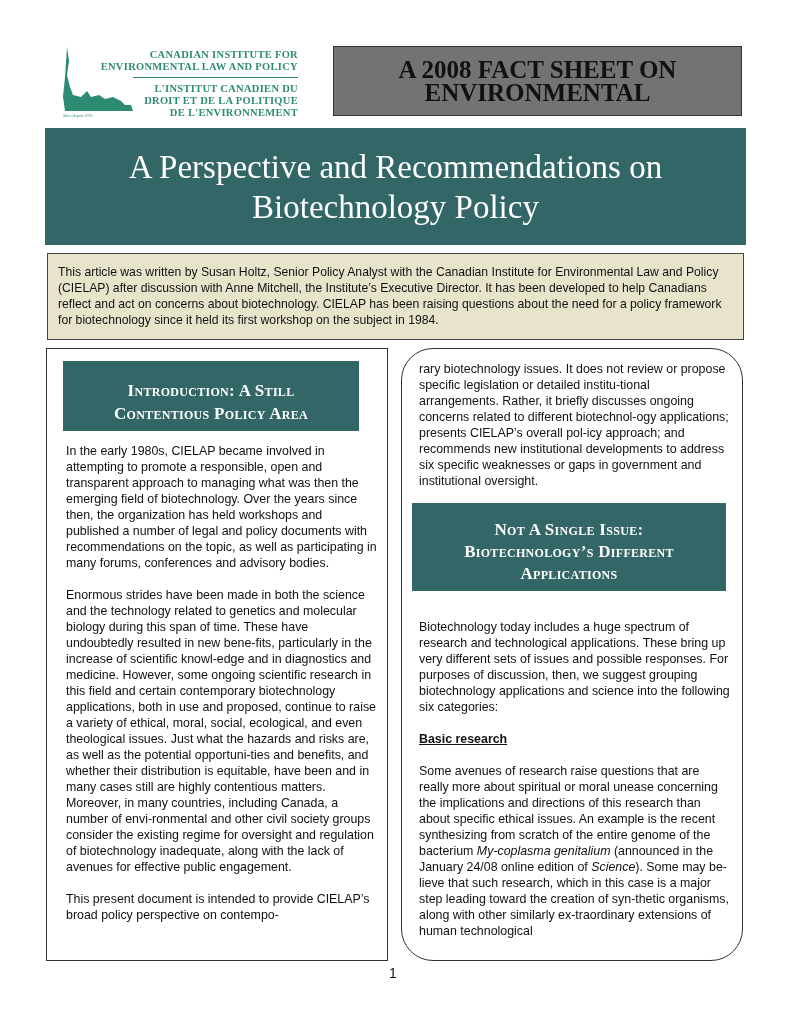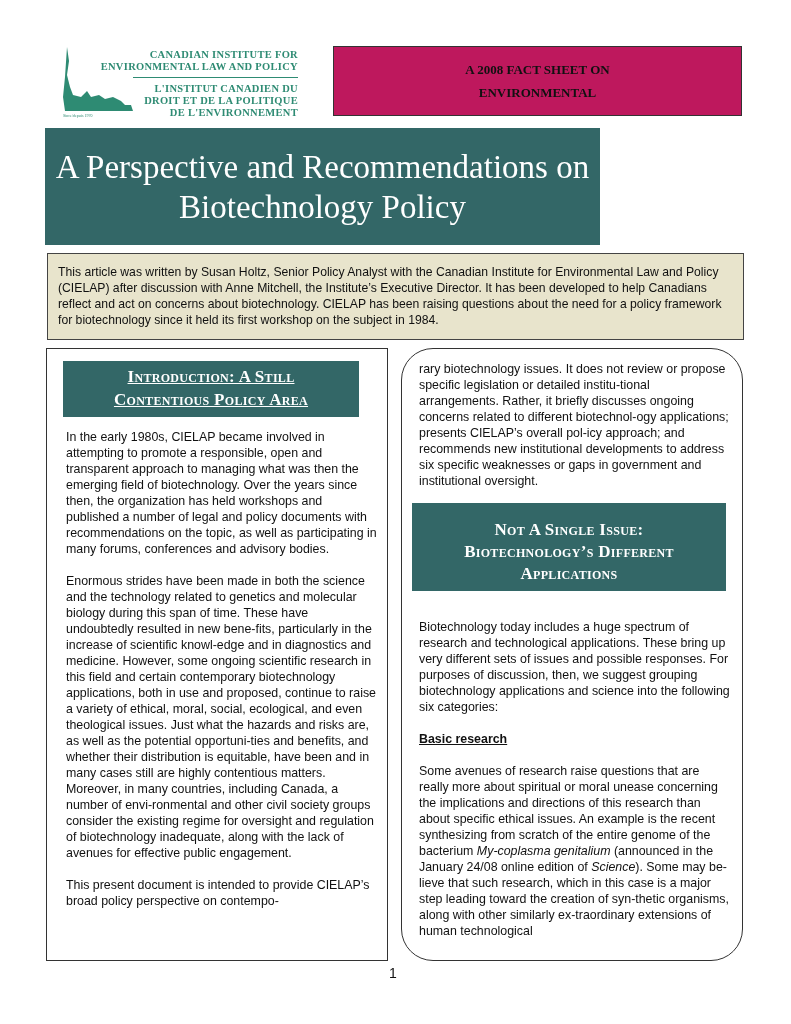--- a/index.html
+++ b/index.html
@@ -6,32 +6,32 @@
   body { width: 791px; height: 1024px; position: relative; overflow: hidden; font-family: "Liberation Sans", sans-serif; color: #111; }
 
   .logo { position: absolute; left: 63px; top: 47px; width: 235px; height: 74px; }
   .logo svg { position: absolute; left: 0; top: 0; }
   .logo-text { position: absolute; right: 0; text-align: right; font-family: "Liberation Serif", serif; color: #2e8b73; letter-spacing: 0.3px; font-size: 10.5px; line-height: 12px; font-weight: bold; }
   .logo-en { top: 2px; }
   .logo-rule { position: absolute; left: 70px; right: 0; top: 30px; height: 1px; background: #2e8b73; }
   .logo-fr { top: 36px; }
   .logo-caption { position: absolute; left: 0; top: 66px; font-size: 4px; color: #2e8b73; font-family: "Liberation Serif", serif; }
 
-  .factbox { position: absolute; left: 333px; top: 46px; width: 409px; height: 70px; background: #be185d; border: 1.5px solid #333; box-sizing: border-box; display: flex; align-items: center; justify-content: center; text-align: center; font-family: "Liberation Serif", serif; font-weight: bold; font-size: 13px; line-height: 23px; color: #111; }
+  .factbox { position: absolute; left: 333px; top: 46px; width: 409px; height: 70px; background: #737373; border: 1.5px solid #333; box-sizing: border-box; display: flex; align-items: center; justify-content: center; text-align: center; font-family: "Liberation Serif", serif; font-weight: bold; font-size: 25px; line-height: 23px; color: #111; }
 
-  .titlebar { position: absolute; left: 45px; top: 128px; width: 555px; height: 117px; background: #336767; display: flex; align-items: center; justify-content: center; text-align: center; color: #fff; font-family: "Liberation Serif", serif; font-size: 33px; line-height: 40px; }
+  .titlebar { position: absolute; left: 45px; top: 128px; width: 701px; height: 117px; background: #336767; display: flex; align-items: center; justify-content: center; text-align: center; color: #fff; font-family: "Liberation Serif", serif; font-size: 33px; line-height: 40px; }
 
   .intro-box { position: absolute; left: 47px; top: 253px; width: 697px; height: 87px; background: #e8e4cc; border: 1.5px solid #444; box-sizing: border-box; padding: 10px 18px 0 10px; font-size: 12.2px; line-height: 16px; color: #111; }
 
   .col { position: absolute; top: 348px; width: 342px; height: 613px; border: 1.5px solid #333; box-sizing: border-box; }
   .col-left { left: 46px; }
   .col-right { left: 401px; border-radius: 32px; }
 
   .section-head { background: #336767; color: #fff; font-family: "Liberation Serif", serif; font-variant: small-caps; font-weight: bold; text-align: center; font-size: 17px; letter-spacing: 0.3px; }
-  .head-left { margin: 12px 28px 0 16px; padding: 4px 4px 6px 4px; line-height: 23px; text-decoration: underline; }
+  .head-left { margin: 12px 28px 0 16px; padding: 18px 4px 6px 4px; line-height: 23px; }
   .head-right { margin: 14px 16px 0 10px; padding: 16px 4px 6px 4px; line-height: 22px; }
 
   .body-text { font-size: 12.4px; line-height: 16px; color: #111; }
   .left-text { margin: 12px 10px 0 19px; }
   .right-text { margin: 14px 10px 0 17px; }
   .body-text p { margin: 0 0 16px 0; }
   .sub-head { font-weight: bold; text-decoration: underline; margin: 0 0 16px 0; }
   .ital { font-style: italic; }
 
   .page-num { position: absolute; left: 389px; top: 965px; font-size: 14px; color: #111; }

